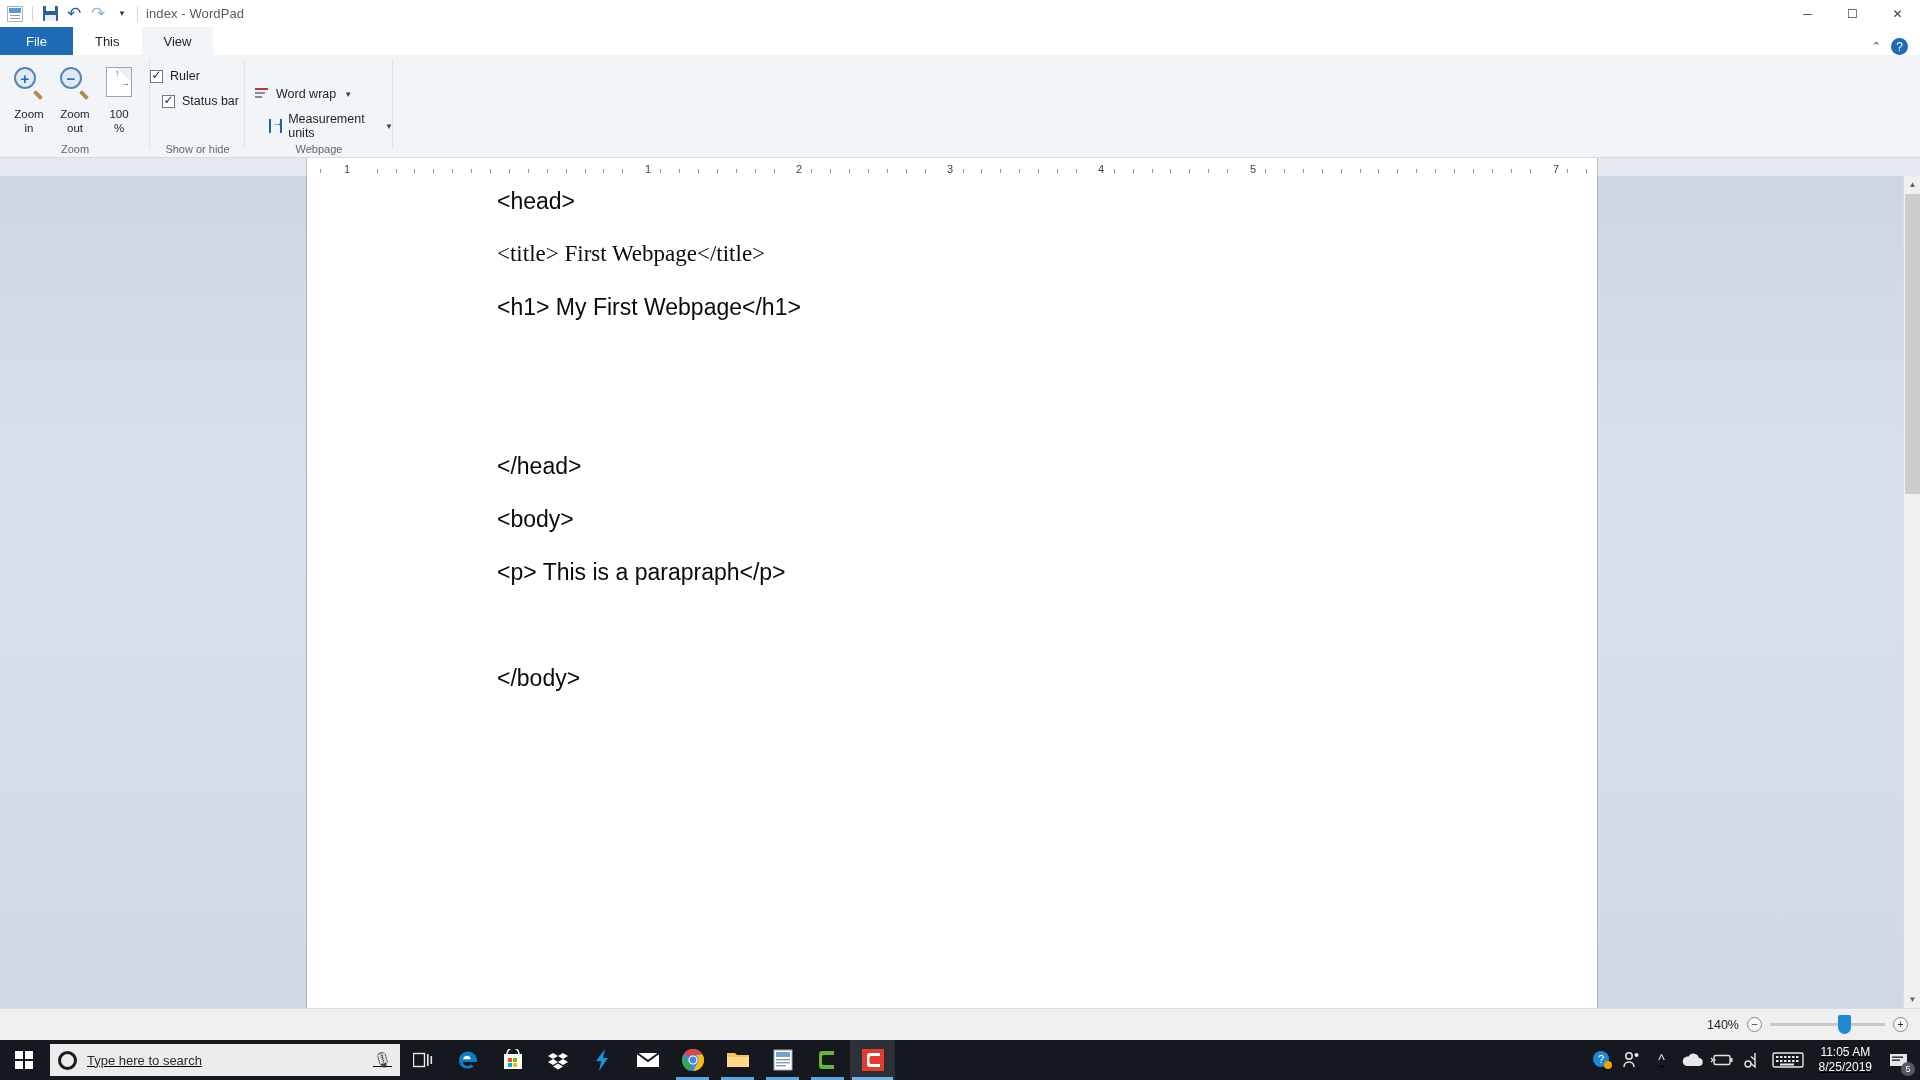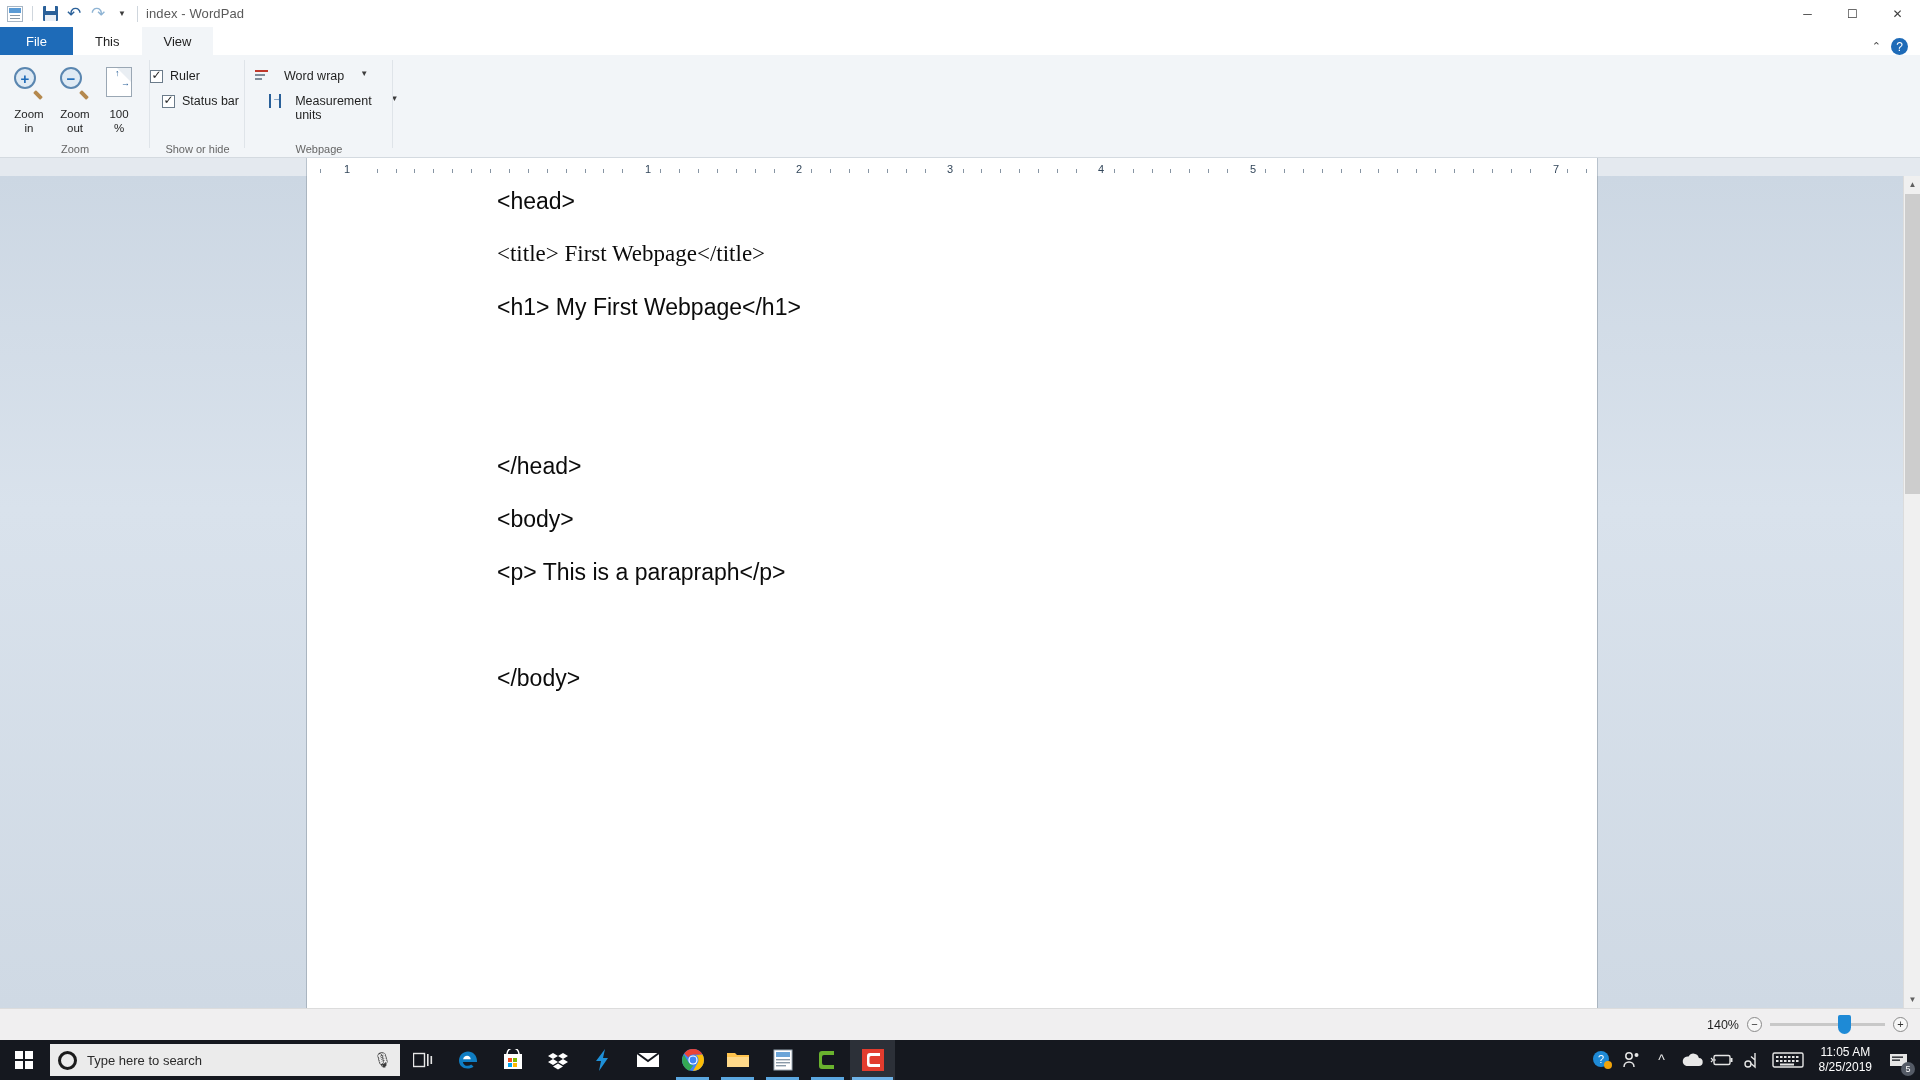--- a/index.html
+++ b/index.html
@@ -128,21 +128,21 @@
     width: 13px; height: 13px; border: 1px solid #6b7b8a; background: #fff;
     position: relative;
   }
   .chkbox.on::after {
     content: "✓"; position: absolute; left: 0.5px; top: -3px;
     font-size: 12px; color: #1f1f1f; font-family: "DejaVu Sans", sans-serif;
   }
   .chklabel { font-size: 12.5px; color: #1f1f1f; }
 
   
-  .setrow { position: absolute; display: flex; gap: 14px; }
+  .setrow { position: absolute; display: flex; align-items: center; gap: 6px; margin-top: 18px; }
   .setlabel { font-size: 12.5px; color: #1f1f1f; }
   .setcaret { font-size: 8px; color: #3c3c3c; margin-left: 2px; }
   .wwico { width: 15px; height: 14px; position: relative; }
   .wwico .l {
     position: absolute; left: 0; width: 13px; height: 2px; background: #c0392b;
   }
   .wwico .l2 { position: absolute; left: 0; width: 10px; height: 2px; background: #7f8c99; }
   .muico {
     width: 15px; height: 14px; position: relative; border-left: 2px solid #2a6099;
     border-right: 2px solid #2a6099;
@@ -219,21 +219,21 @@
   }
   .ztrack { width: 115px; height: 3px; background: #c8c8c8; position: relative; }
   .zthumb {
     position: absolute; left: 68px; top: -8px; width: 13px; height: 19px;
     background: #1e8ad6; border-radius: 2px 2px 7px 7px;
   }
 
   
   .taskbar {
     position: absolute; top: 1040px; left: 0; width: 1920px; height: 40px;
-    background: #15181f; display: flex; align-items: center;
+    background: #15181f; display: flex; align-items: center; text-decoration: underline;
   }
   .startbtn {
     width: 48px; height: 40px; display: flex; align-items: center; justify-content: center;
   }
   .winlogo {
     width: 18px; height: 18px; display: grid; grid-template-columns: 8px 8px;
     grid-template-rows: 8px 8px; gap: 2px;
   }
   .winlogo i { background: #ffffff; display: block; }
   .searchbox {

